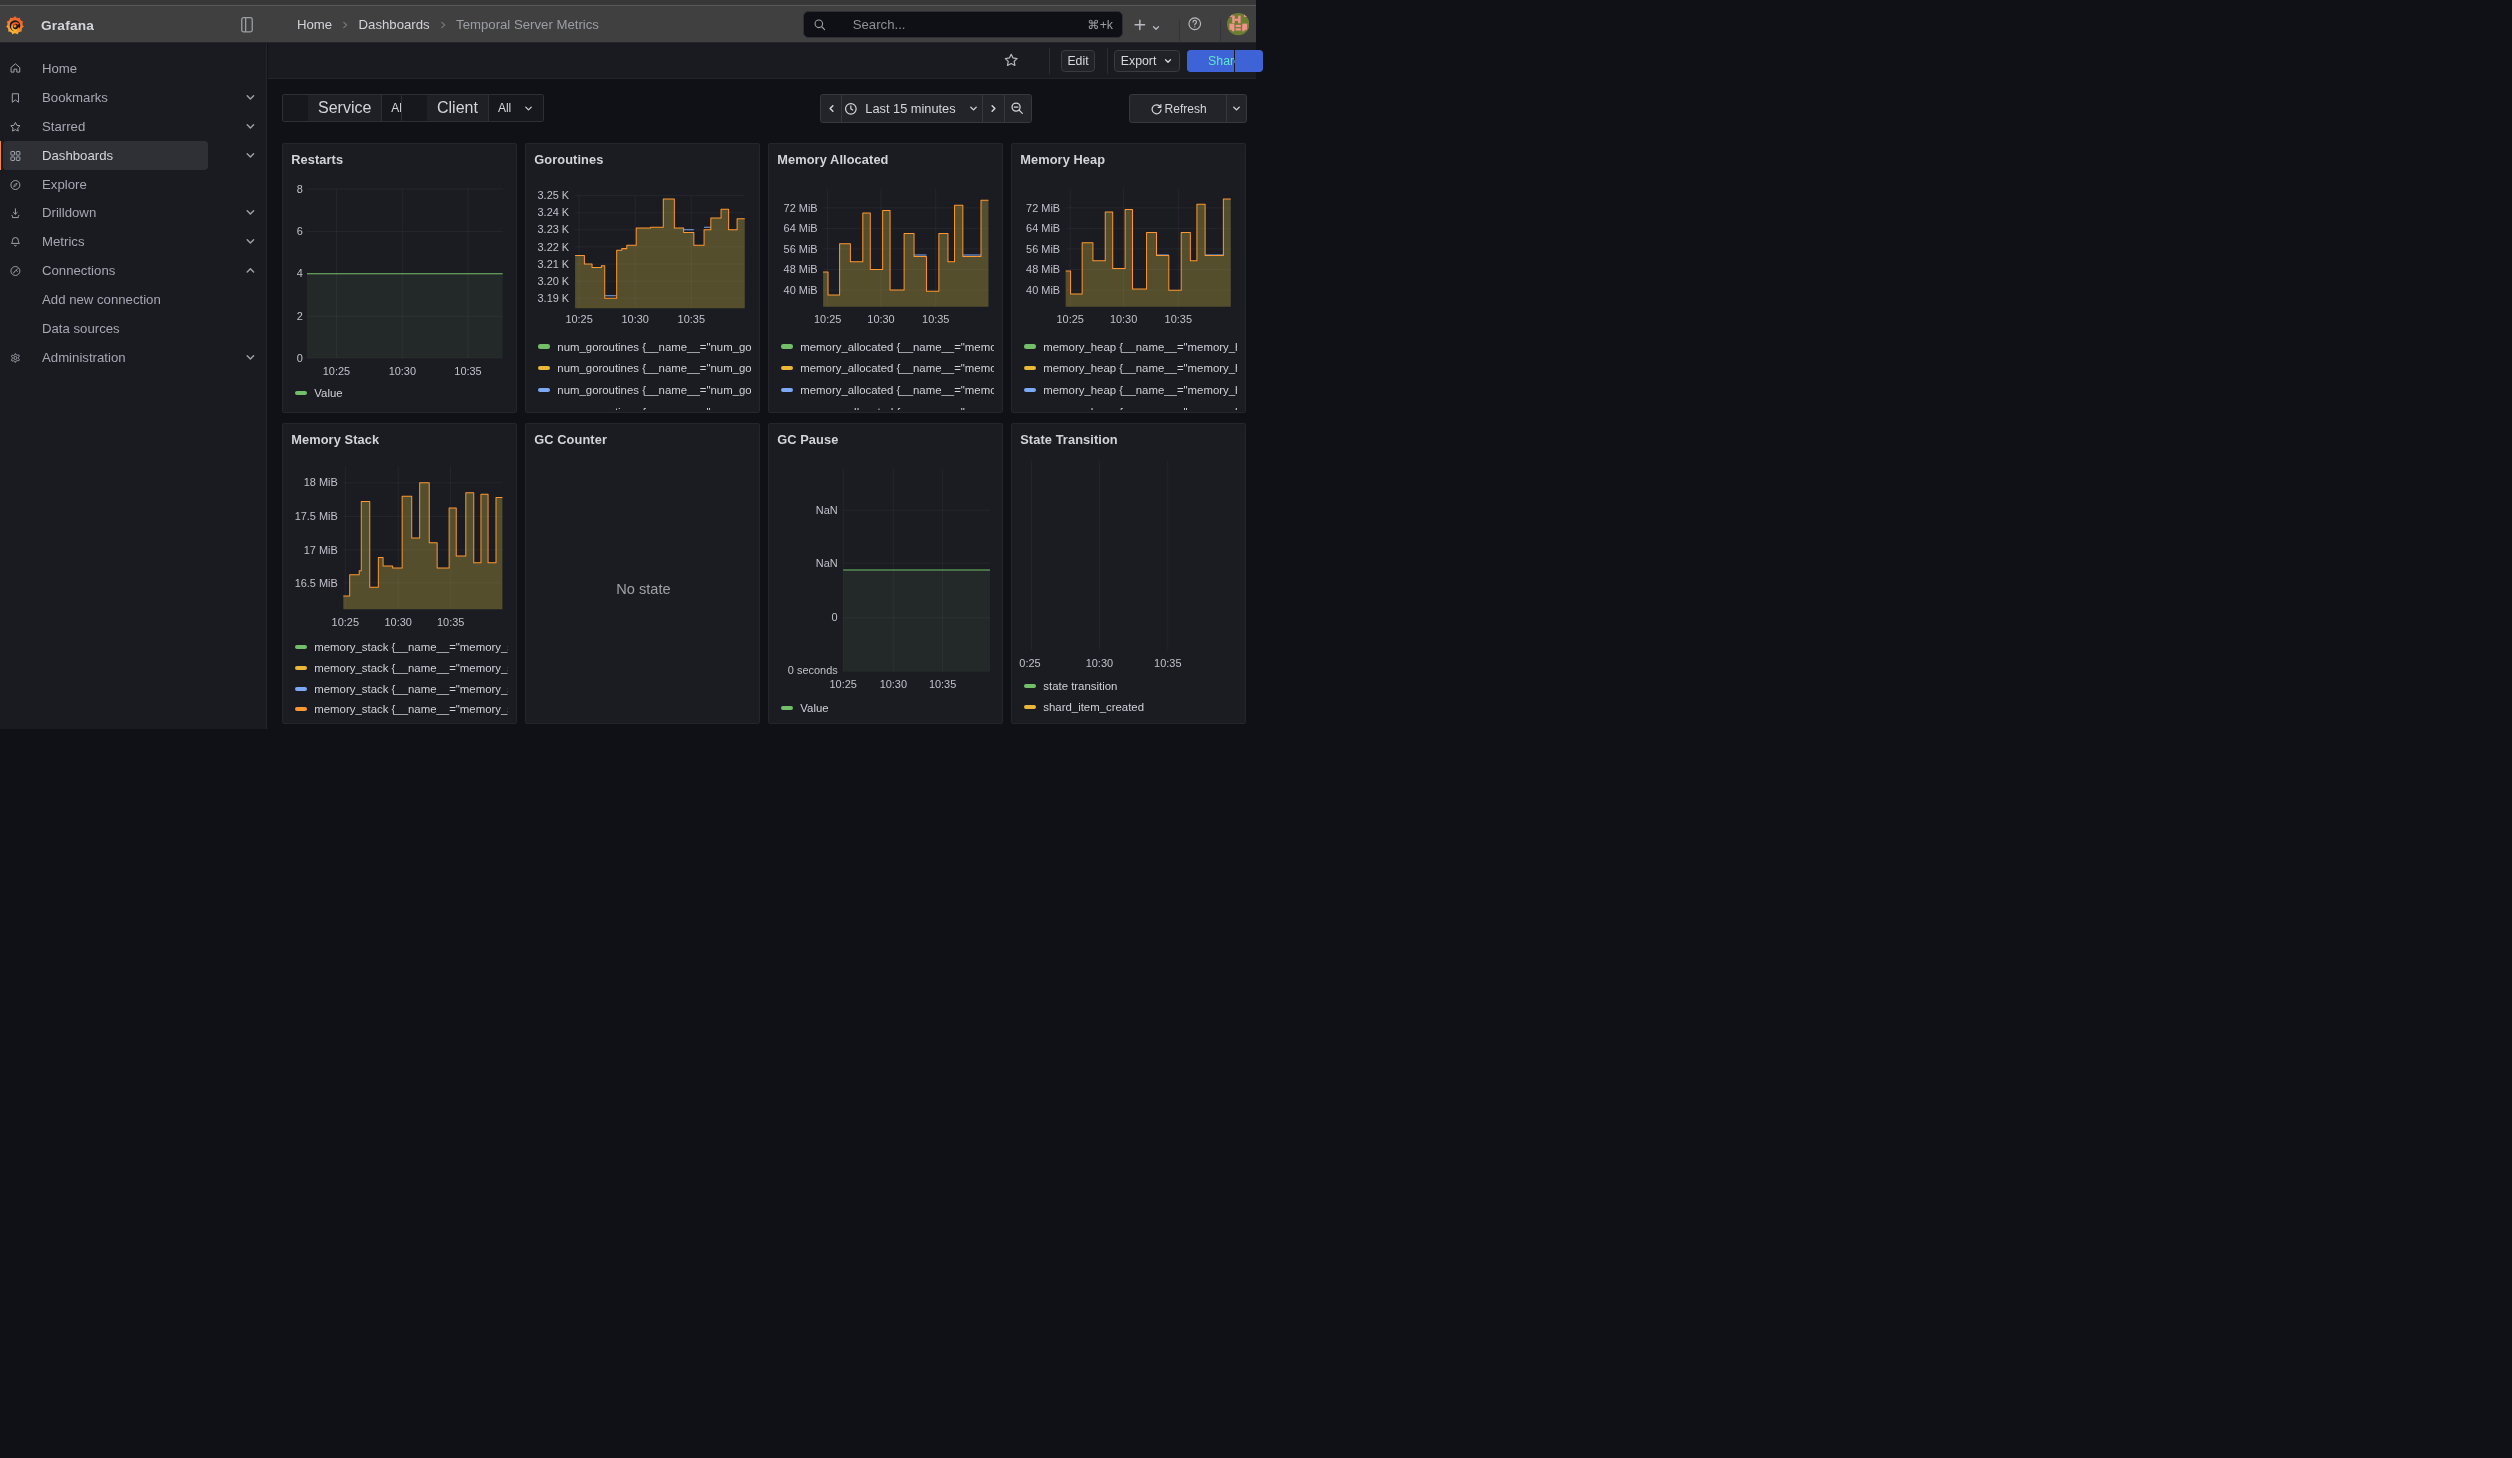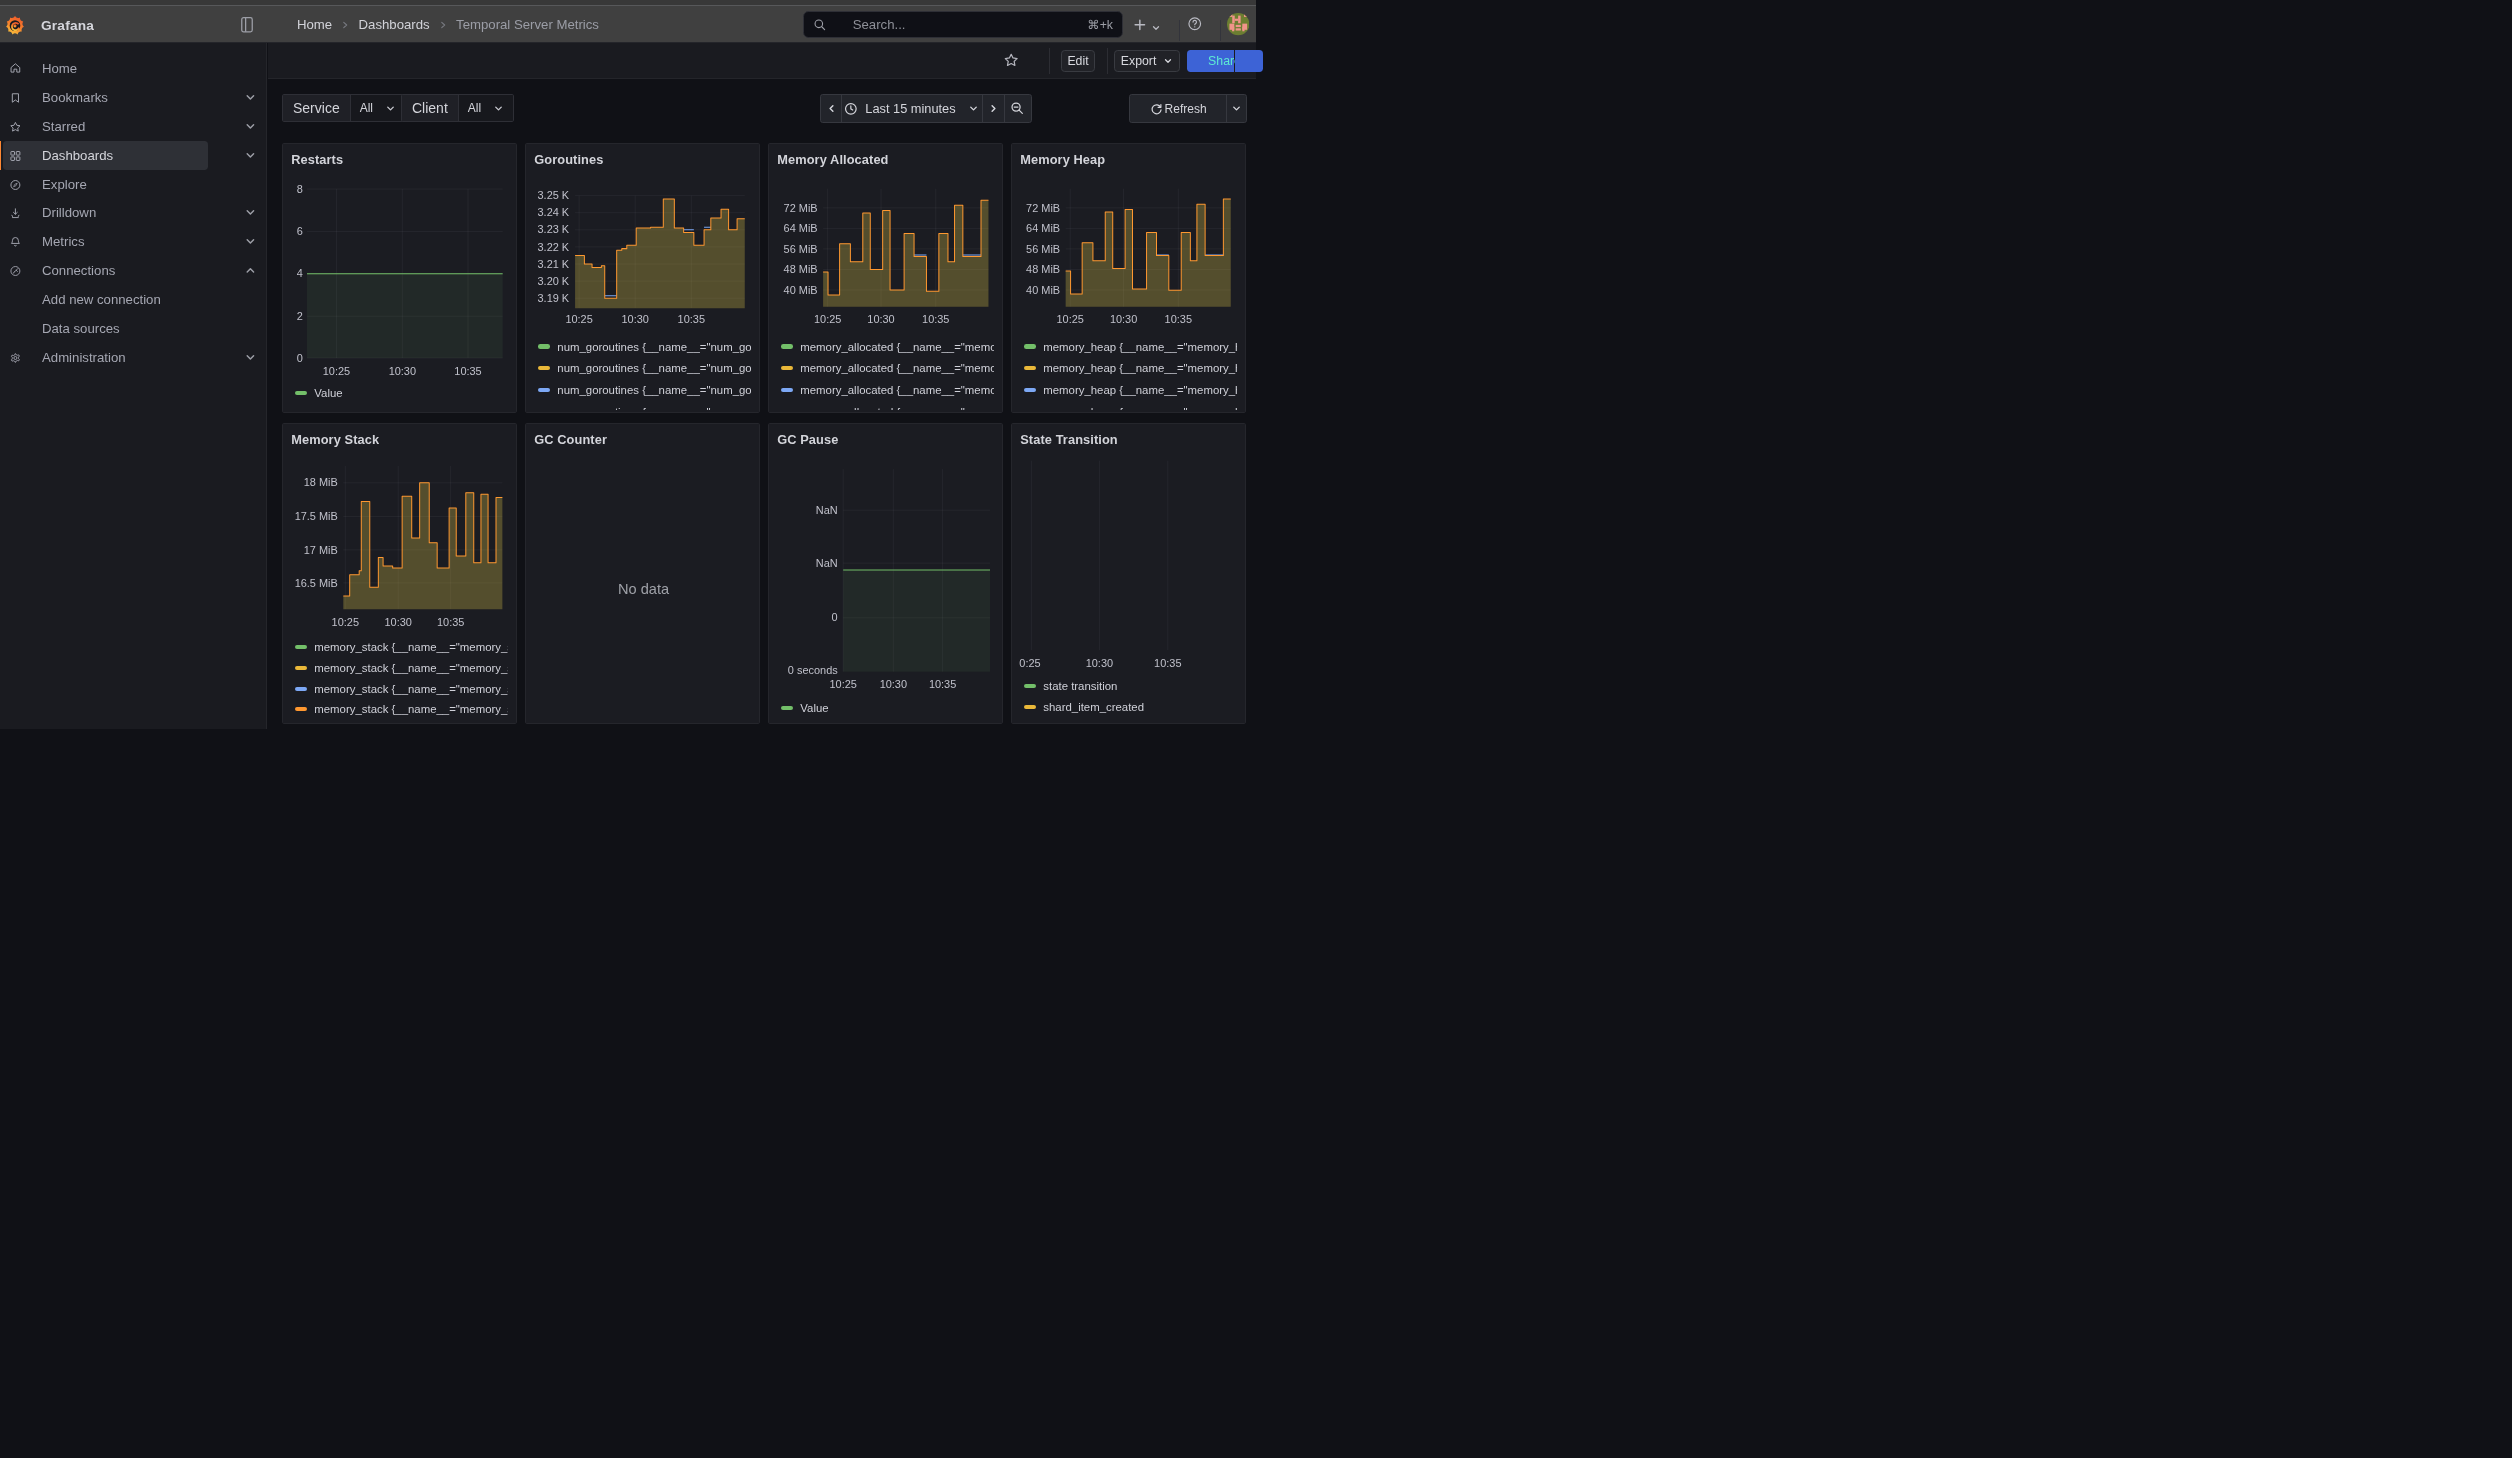--- a/index.html
+++ b/index.html
@@ -17,21 +17,21 @@
 .search { position:absolute; left:803px; top:5px; width:320px; height:26.5px; background:#0f1016; border:0.9px solid #2e2f36; border-radius:5.5px; display:flex; align-items:center; padding:0 9px; }
 .search .ph { color:#8e9098; font-size:13.2px; margin-left:26px; flex:1; }
 .search .kbd { color:#9d9fa7; font-size:12.3px; }
 .hicon { position:absolute; color:#b9bac2; }
 .vsep { position:absolute; width:0.9px; height:20.6px; background:#33343b; top:14px; }
 #toolbar .star { position:absolute; left:1003px; top:50px; color:#b5b6be; }
 .btn { position:absolute; top:7.3px; height:21.5px; border:0.9px solid #393b41; border-radius:3.7px; background:#212227; color:#d8d9df; font-size:12.3px; font-weight:500; display:flex; align-items:center; justify-content:center; }
 .btn.blue { background:#3d63d6; border:none; color:#5eead4; font-weight:500;padding-left:28px; }
 .tsep { position:absolute; top:4.6px; width:0.9px; height:26.5px; background:#2c2d33; }
 .fchip { position:absolute; top:94px; height:28px; border:0.9px solid #2e2f36; border-radius:1.8px; display:flex; background:#17181d; }
-.fchip .lab { background:#1f2026; color:#d4d5db; font-size:14px; font-weight:500; display:flex; align-items:center; padding:0 10px; border-right:0.9px solid #2e2f36; }
+.fchip .lab { background:#1f2026; color:#d4d5db; font-size:16px; font-weight:500; display:flex; align-items:center; padding:0 10px; border-right:0.9px solid #2e2f36;margin-left:25px; }
 .fchip .val { color:#d4d5db; font-size:12px; font-weight:500; display:flex; align-items:center; gap:8.2px; padding:0 9px; }
 .tgrp { position:absolute; top:94px; height:29px; background:#22242a; border:0.9px solid #36383f; border-radius:2.7px; display:flex; align-items:stretch; color:#d5d6dc; }
 .tgrp .cell { display:flex; align-items:center; justify-content:center; border-right:0.9px solid #36383f; }
 .tgrp .cell:last-child { border-right:none; }
 .panel { position:absolute; width:235px; background:#1b1c22; border:0.9px solid #25262c; border-radius:1.8px; overflow:hidden; }
 .ptitle { position:absolute; left:8.2px; top:8.2px; font-size:12.8px; font-weight:600; color:#d3d4da; letter-spacing:0.1px; }
 .lgr { position:absolute; left:12px; height:20px; display:flex; align-items:center; gap:7.3px; overflow:hidden; white-space:nowrap; }
 .sw { width:12px; height:4.1px; border-radius:2.3px; flex:0 0 auto; }
 .lgt { font-size:11.4px; color:#d0d1d9; }
 .mi { width:12.8px; height:12.8px; display:block; }
@@ -526,21 +526,21 @@
         <span class="lgt">memory_stack {__name__="memory_stack", exported_service=</span>
       </div>
       <div class="lgr" style="top:65px;width:213px">
         <span class="sw" style="background:#ff9830"></span>
         <span class="lgt">memory_stack {__name__="memory_stack", exported_service=</span>
       </div>
     </div>
 </div>
 <div class="panel" style="left:525px;top:423px;height:301px">
   <div class="ptitle">GC Counter</div>
-  <div style="position:absolute;left:0;top:157px;width:235px;text-align:center;color:#9fa1a8;font-size:14.6px">No data</div>
+  <div style="position:absolute;left:0;top:157px;width:235px;text-align:center;color:#9fa1a8;font-size:14.6px">No state</div>
 </div>
 <div class="panel" style="left:768px;top:423px;height:301px">
   <div class="ptitle">GC Pause</div>
   <svg width="235" height="301" viewBox="0 0 257 330" style="position:absolute;left:0;top:0">
       <line x1="81" x2="242" y1="94.5" y2="94.5" stroke="rgba(204,204,220,0.065)" stroke-width="1"></line>
       <line x1="81" x2="242" y1="152.5" y2="152.5" stroke="rgba(204,204,220,0.065)" stroke-width="1"></line>
       <line x1="81" x2="242" y1="212.5" y2="212.5" stroke="rgba(204,204,220,0.065)" stroke-width="1"></line>
       <line x1="81" x2="81" y1="49.5" y2="271.5" stroke="rgba(204,204,220,0.065)" stroke-width="1"></line>
       <line x1="136" x2="136" y1="49.5" y2="271.5" stroke="rgba(204,204,220,0.065)" stroke-width="1"></line>
       <line x1="190" x2="190" y1="49.5" y2="271.5" stroke="rgba(204,204,220,0.065)" stroke-width="1"></line>

